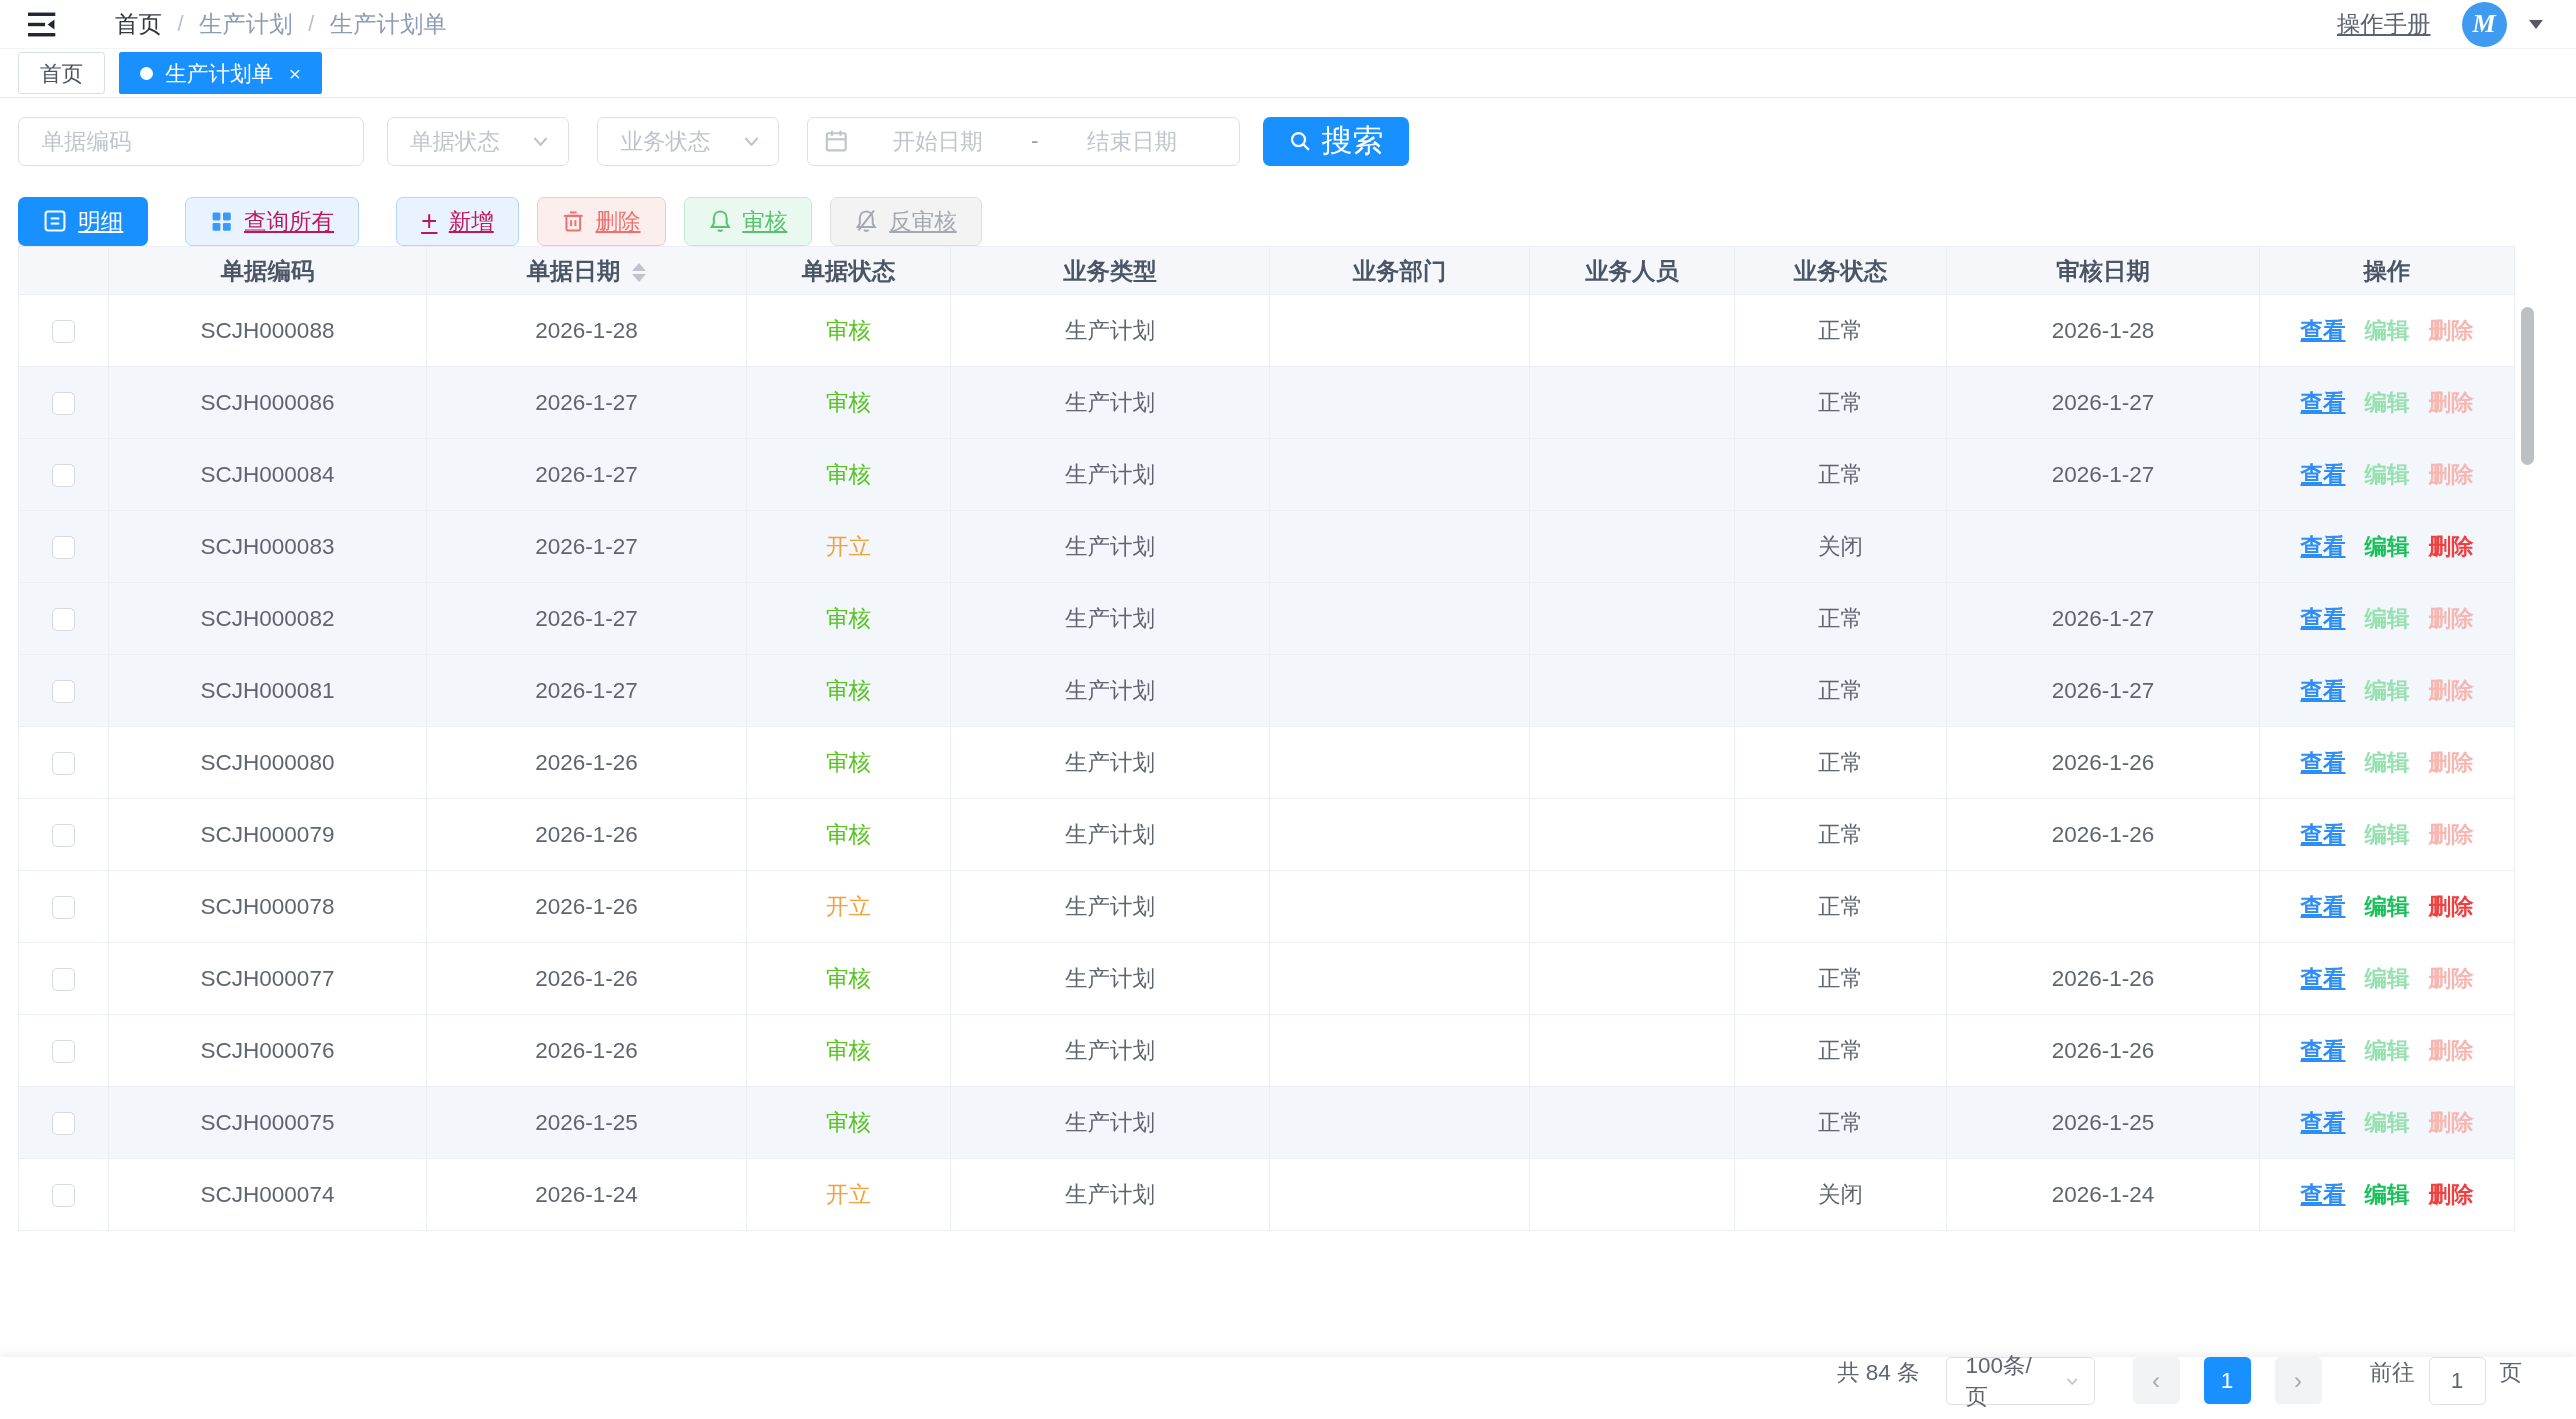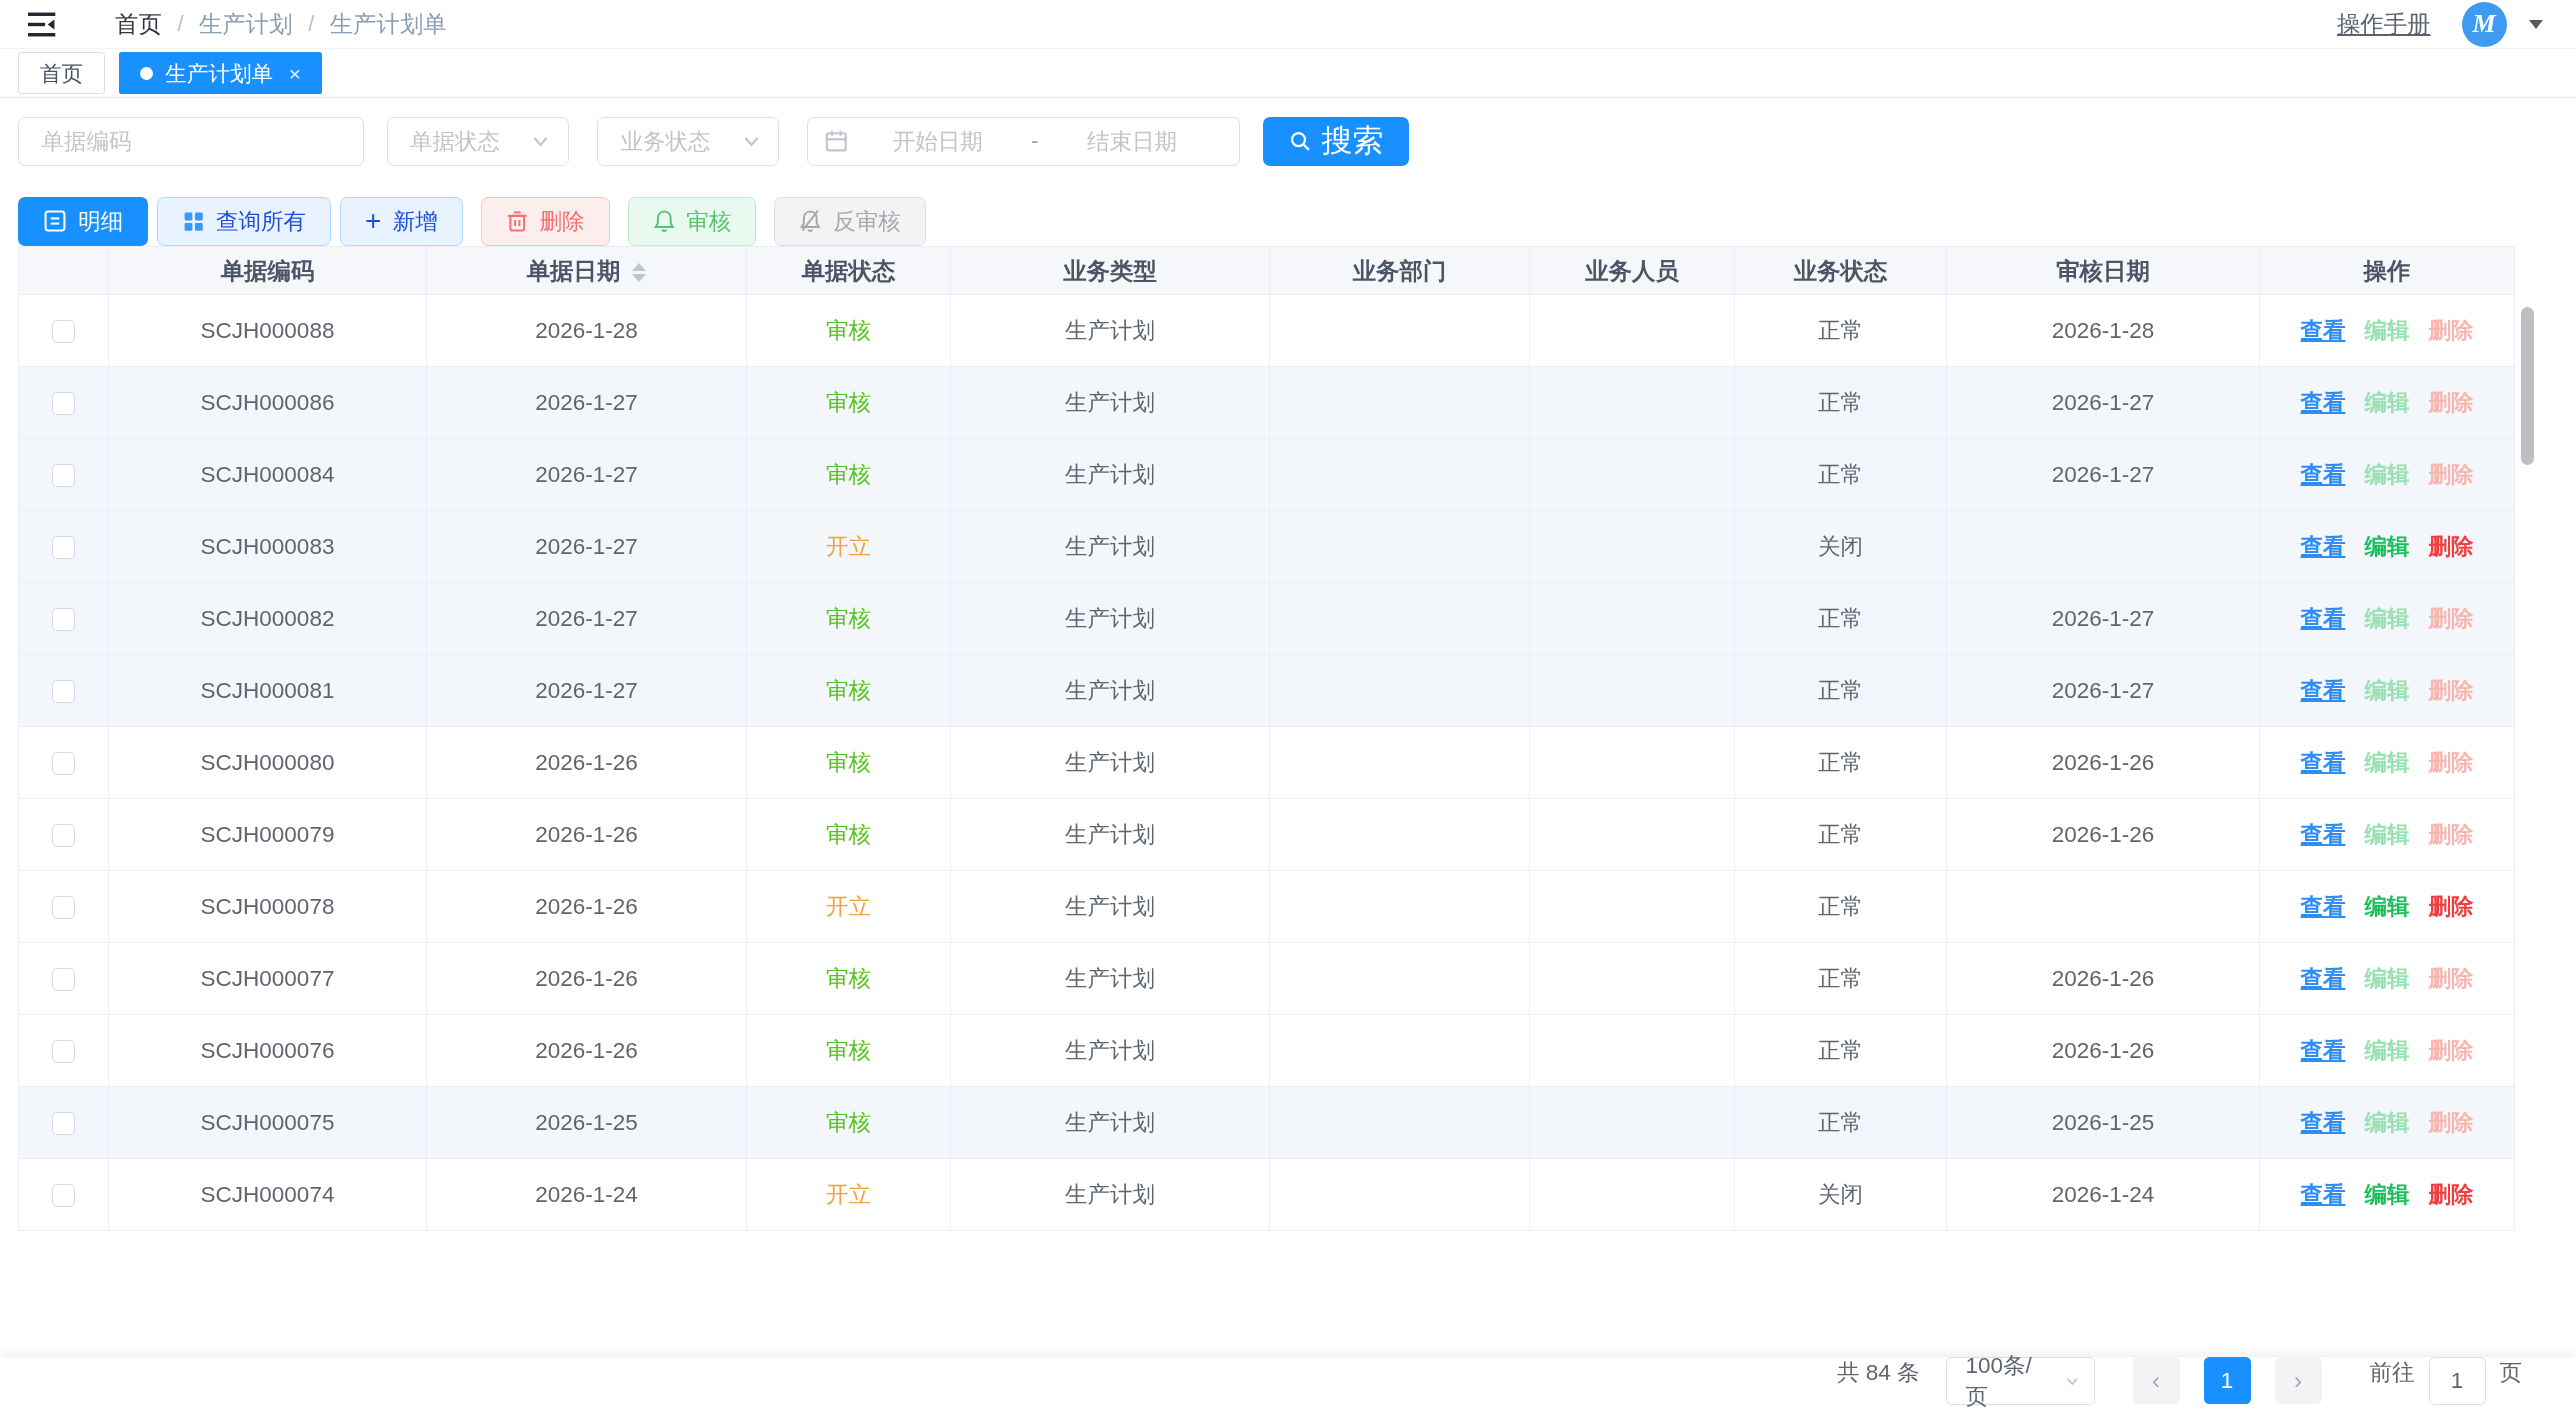--- a/index.html
+++ b/index.html
@@ -44,24 +44,24 @@
   .dr-start, .dr-end { flex:1; text-align:center; }
   .dr-sep { color:#9aa0aa; padding:0 3.5px; }
   .cal-icon { flex:0 0 22.5px; }
   .search-btn { height:49px; margin-left:22.5px; padding:0 26px; background:#1890ff; color:#fff;
     border:none; border-radius:7px; font-size:31px; display:flex; align-items:center; cursor:pointer; }
   .search-btn svg { margin-right:10.4px; }
 
   
   .toolbar { display:flex; align-items:center; padding:24px 0 0 18px; height:74px; }
   .tbtn { height:49px; border-radius:7px; font-size:22.5px; display:inline-flex; align-items:center;
-    padding:0 24px; cursor:pointer; border:1.7px solid transparent; }
+    padding:0 24px; cursor:pointer; border:1.7px solid transparent;text-decoration:underline; }
   .tbtn svg, .tbtn .plus { margin-right:11.3px; }
   .tbtn.primary { background:#1890ff; color:#fff; }
-  .tbtn.blue   { background:#e8f3ff; border-color:#b0d7ff; color:#1d4ed8; margin-left:9px; }
+  .tbtn.blue   { background:#e8f3ff; border-color:#b0d7ff; color:#be185d; margin-left:37px; }
   .tbtn.red    { background:#fdeeee; border-color:#f6c6c6; color:#f07070; margin-left:18px; }
   .tbtn.green  { background:#eaf9f0; border-color:#c0ead0; color:#57c26b; margin-left:18px; }
   .tbtn.gray   { background:#f3f3f4; border-color:#dcdee0; color:#a4a8af; margin-left:18px; }
   .plus { font-size:28px; font-weight:400; line-height:1; }
 
   
   .table-viewport { position:relative; margin-left:18px; width:2521px; height:1111px; overflow:hidden; }
   table.grid { border-collapse:collapse; table-layout:fixed; width:2496px; background:#fff; }
   table.grid th, table.grid td { border:1.7px solid #ebeef5; text-align:center; overflow:hidden; white-space:nowrap; }
   table.grid th { height:48px; background:#f5f7fa; color:#4c5566; font-size:23.4px; font-weight:bold; }

